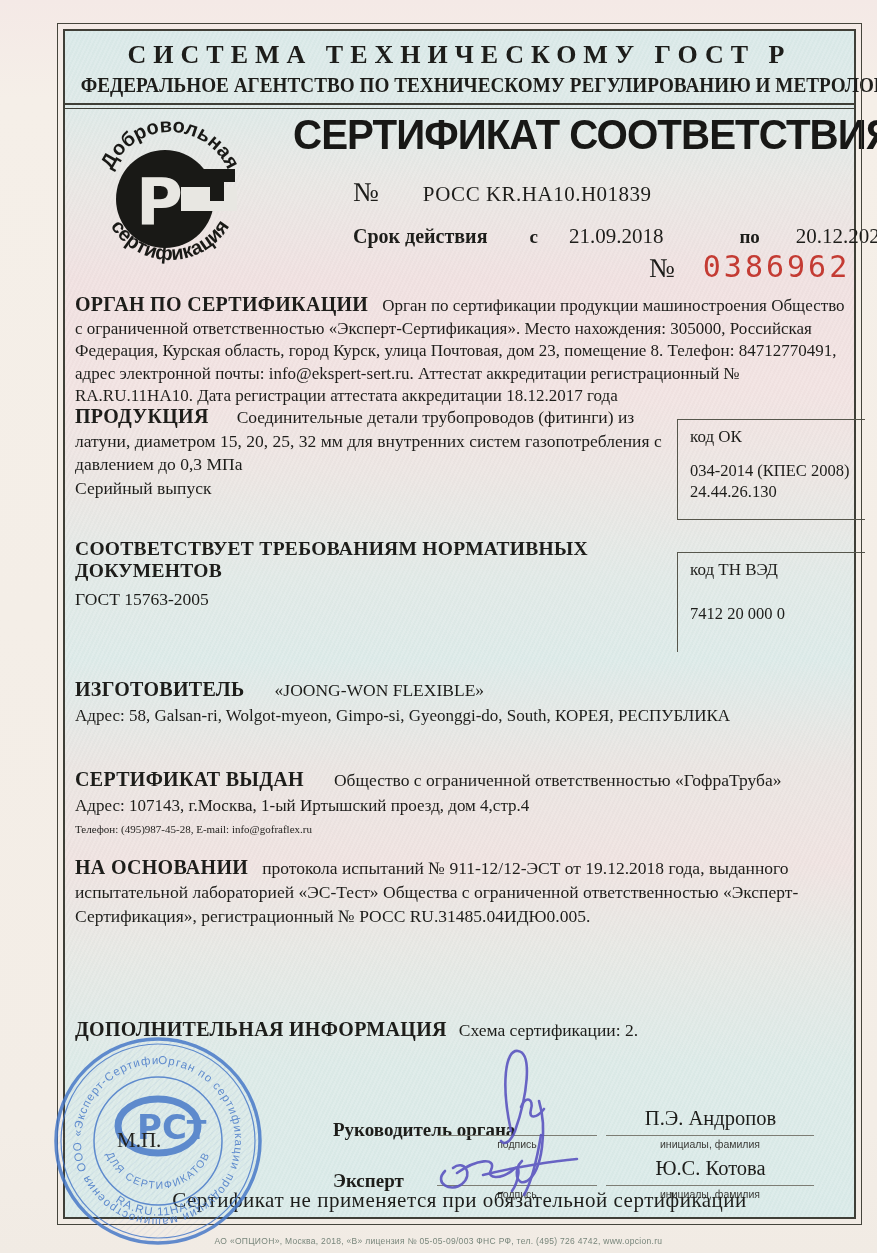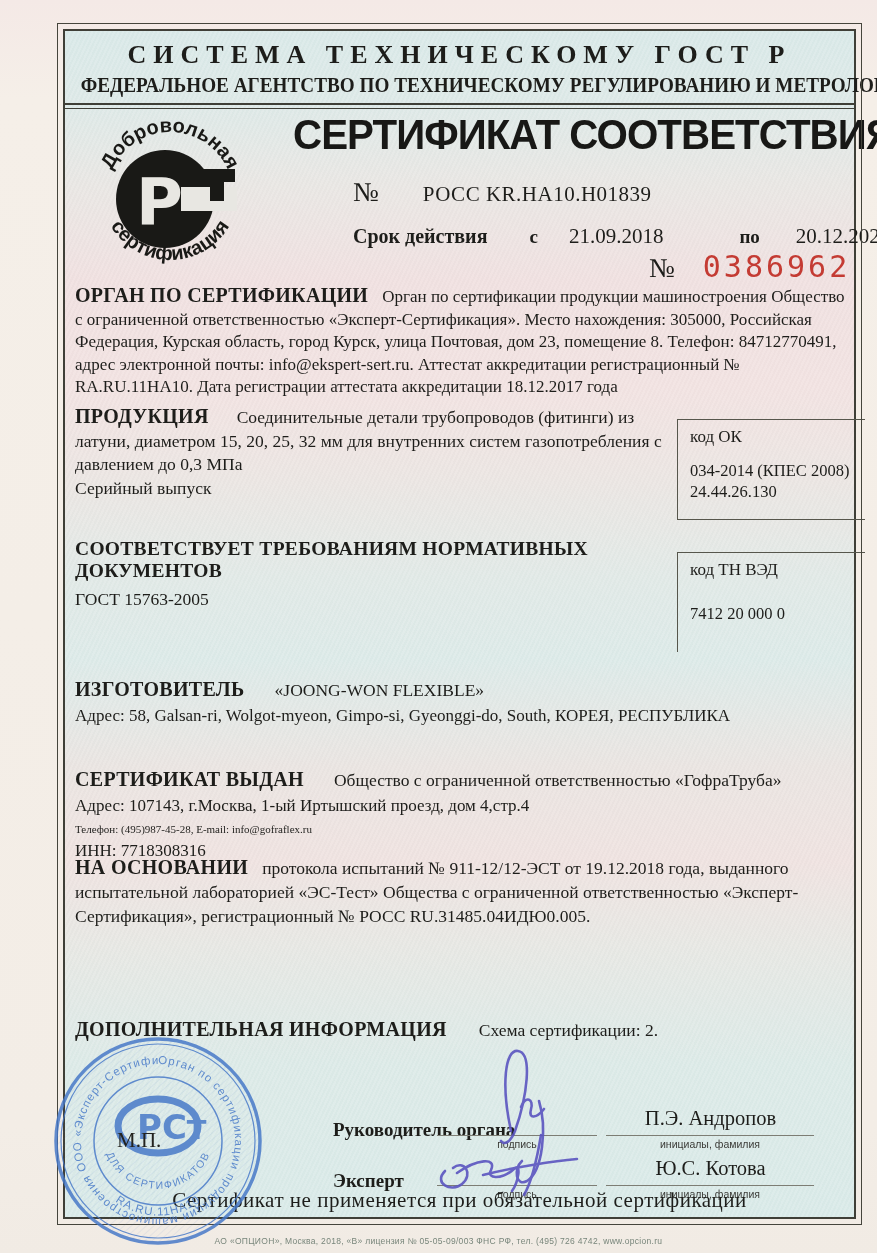--- a/index.html
+++ b/index.html
@@ -103,21 +103,21 @@
     <span class="v-d1">21.09.2018</span>
     <span class="v-po">по</span>
     <span class="v-d2">20.12.2021</span>
   </div>
 
   <div class="row" style="left:584px;top:218px;">
     <span class="ser-lbl">№</span>
     <span class="ser-val">0386962</span>
   </div>
 
-  <div class="sec" style="top:253px;width:777px;">
+  <div class="sec" style="top:262px;width:777px;">
     <p class="body-t">
       <span class="lbl pad14">ОРГАН ПО СЕРТИФИКАЦИИ</span><span>Орган по сертификации продукции машиностроения Общество с ограниченной ответственностью «Эксперт-Сертификация». Место нахождения: 305000, Российская Федерация, Курская область, город Курск, улица Почтовая, дом 23, помещение 8. Телефон: 84712770491, адрес электронной почты: info@ekspert-sert.ru. Аттестат аккредитации регистрационный № RA.RU.11НА10. Дата регистрации аттестата аккредитации 18.12.2017 года</span>
     </p>
   </div>
 
   <div class="sec" style="top:374px;width:616px;">
     <p class="body-t" style="font-size:17.5px;line-height:23.5px;">
       <span class="lbl pad28">ПРОДУКЦИЯ</span><span>Соединительные детали трубопроводов (фитинги) из латуни, диаметром 15, 20, 25, 32 мм для внутренних систем газопотребления с давлением до 0,3 МПа</span>
     </p>
     <div class="body-t" style="font-size:17.5px;line-height:23.5px;">Серийный выпуск</div>
@@ -147,31 +147,30 @@
     <div style="font-size:17px;margin-top:5px;">Адрес: 58, Galsan-ri, Wolgot-myeon, Gimpo-si, Gyeonggi-do, South, КОРЕЯ, РЕСПУБЛИКА</div>
   </div>
 
   <div class="sec" style="top:737px;width:777px;">
     <div class="row" style="position:relative;">
       <span class="lbl">СЕРТИФИКАТ ВЫДАН</span>
       <span style="font-size:17.5px;margin-left:30px;">Общество с ограниченной ответственностью  «ГофраТруба»</span>
     </div>
     <div style="font-size:17px;line-height:22.5px;margin-top:4px;">Адрес: 107143, г.Москва, 1-ый Иртышский проезд, дом 4,стр.4</div>
     <div style="font-size:11px;line-height:22.5px;">Телефон: (495)987-45-28, E-mail: info@gofraflex.ru</div>
-    <div style="font-size:17px;line-height:22.5px;">ИНН: 7718308316</div>
   </div>
 
   <div class="sec" style="top:824px;width:748px;">
     <p style="font-size:17.5px;line-height:24px;">
       <span class="lbl pad14">НА ОСНОВАНИИ</span><span>протокола испытаний № 911-12/12-ЭСТ от 19.12.2018 года, выданного испытательной лабораторией «ЭС-Тест» Общества с ограниченной ответственностью «Эксперт-Сертификация», регистрационный № РОСС RU.31485.04ИДЮ0.005.</span>
     </p>
   </div>
 
   <div class="sec" style="top:987px;">
-    <div class="row" style="position:relative;gap:20px;">
+    <div class="row" style="position:relative;">
       <span class="lbl">ДОПОЛНИТЕЛЬНАЯ ИНФОРМАЦИЯ</span>
       <span style="font-size:17.5px;margin-left:12px;">Схема сертификации: 2.</span>
     </div>
   </div>
 
   <svg class="stampsvg" width="234" height="234" viewBox="0 0 234 234">
     <defs>
       <path id="ringPath" d="M 117,40 A 77,77 0 1 1 116.9,40"></path>
       <path id="innerArc" d="M 66,132 A 56,56 0 0 0 168,132"></path>
       <path id="regArc" d="M 62,166 A 72,72 0 0 0 172,166"></path>

